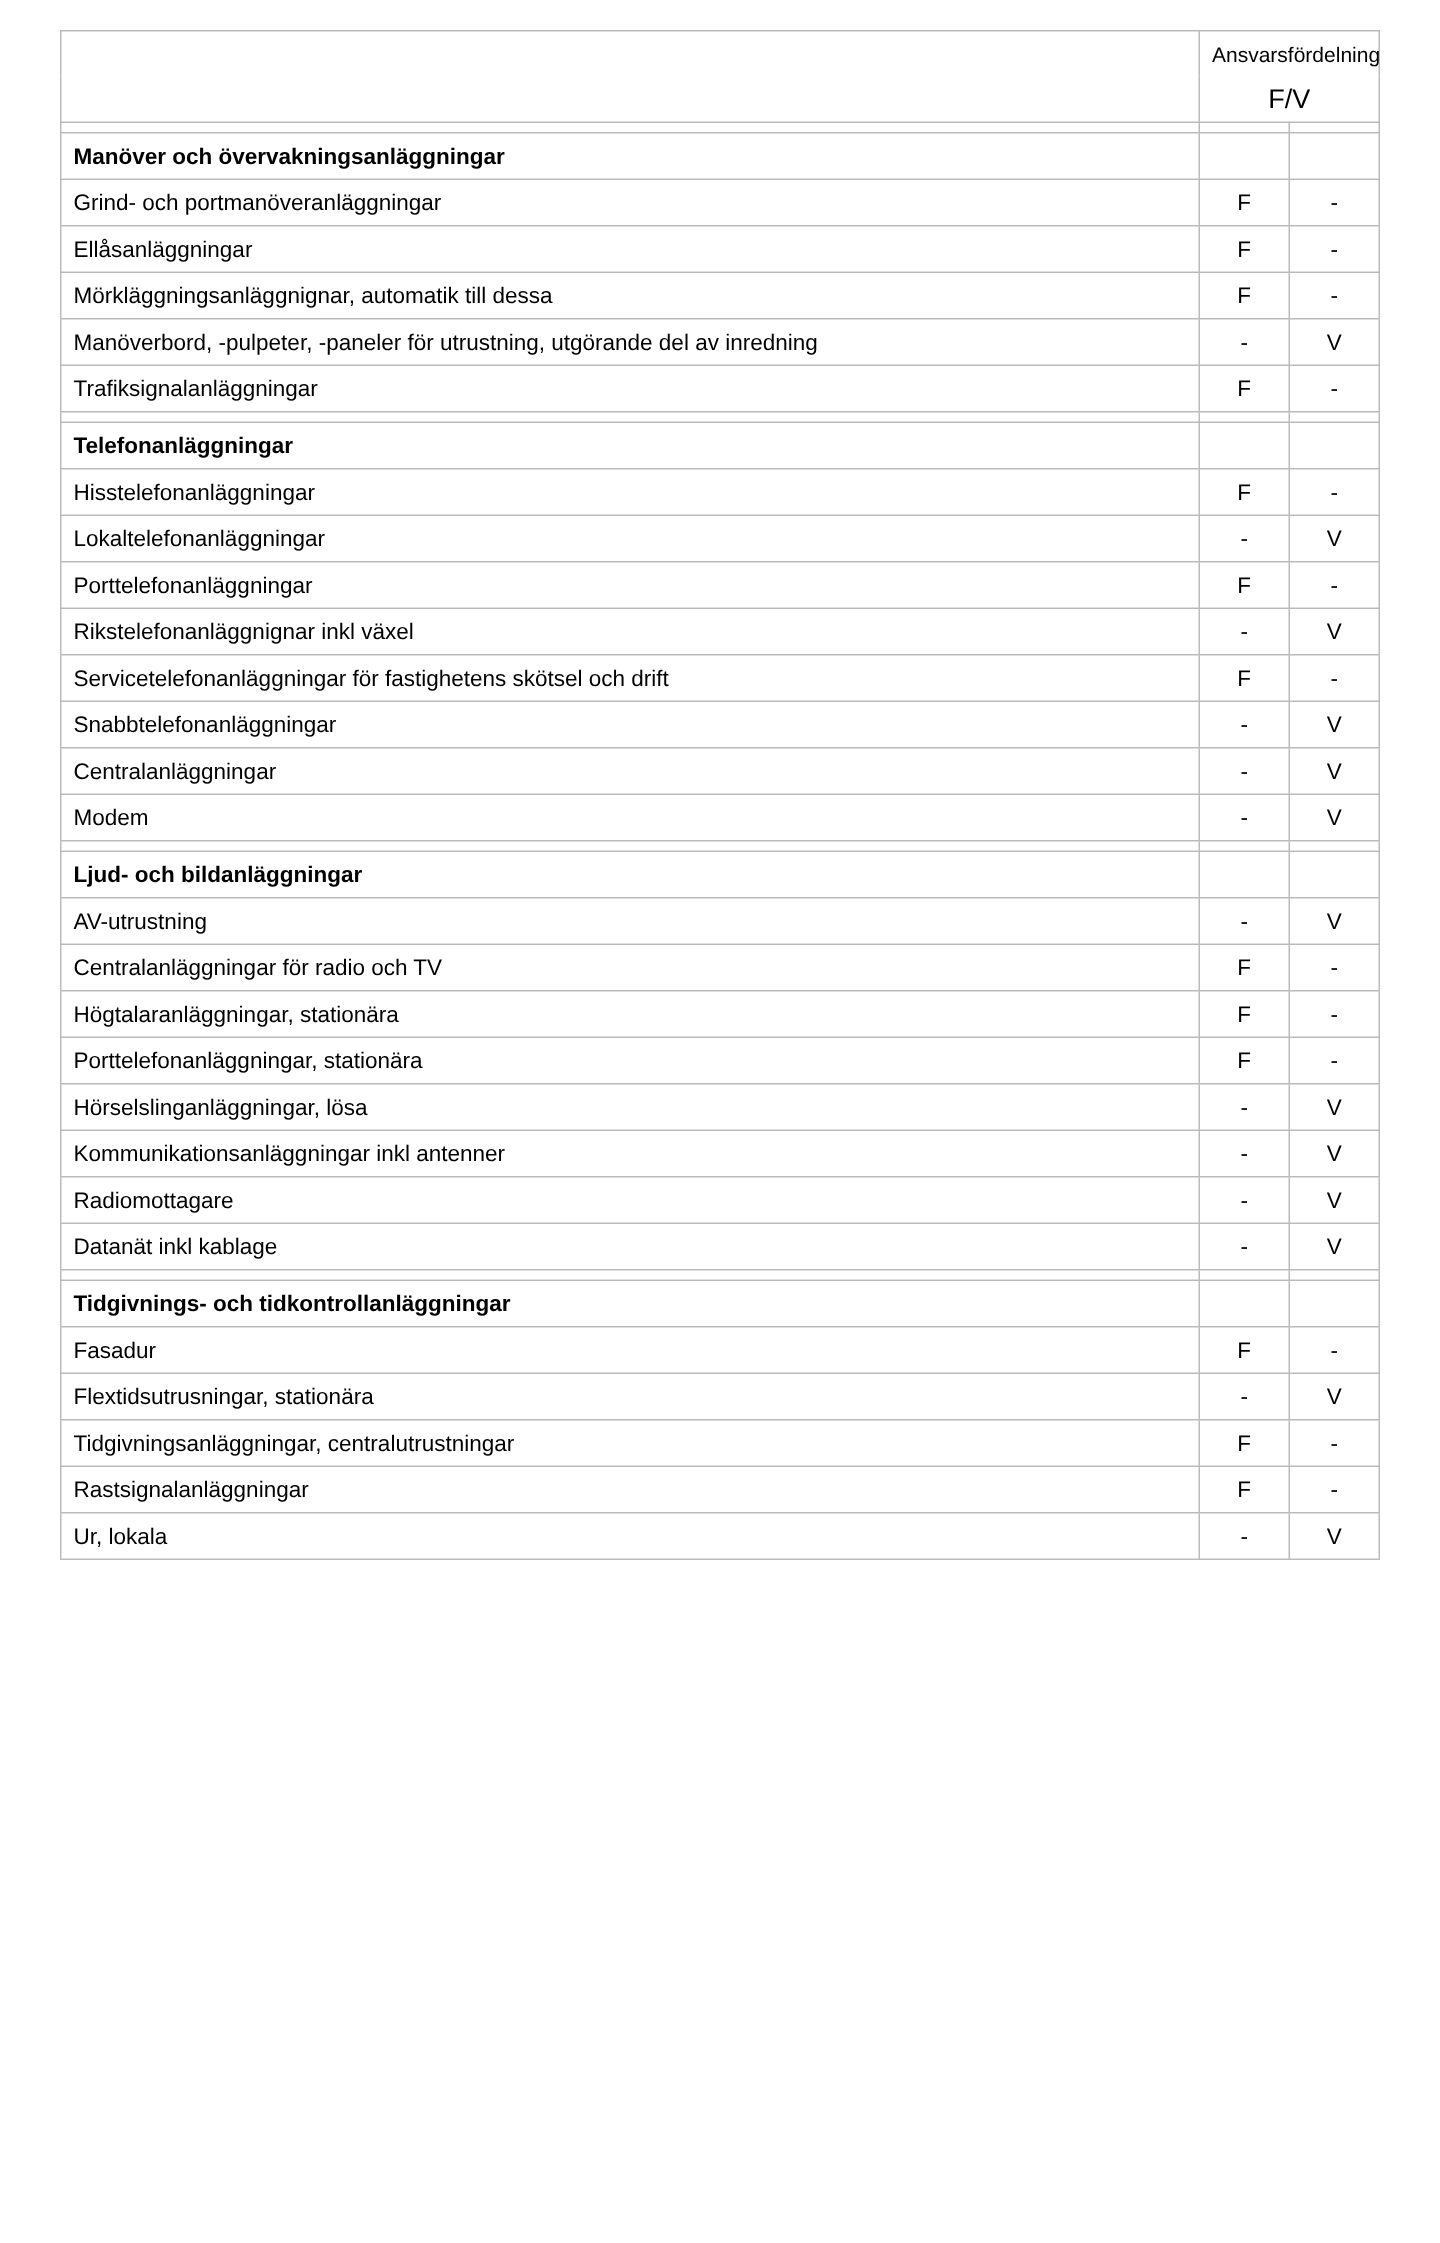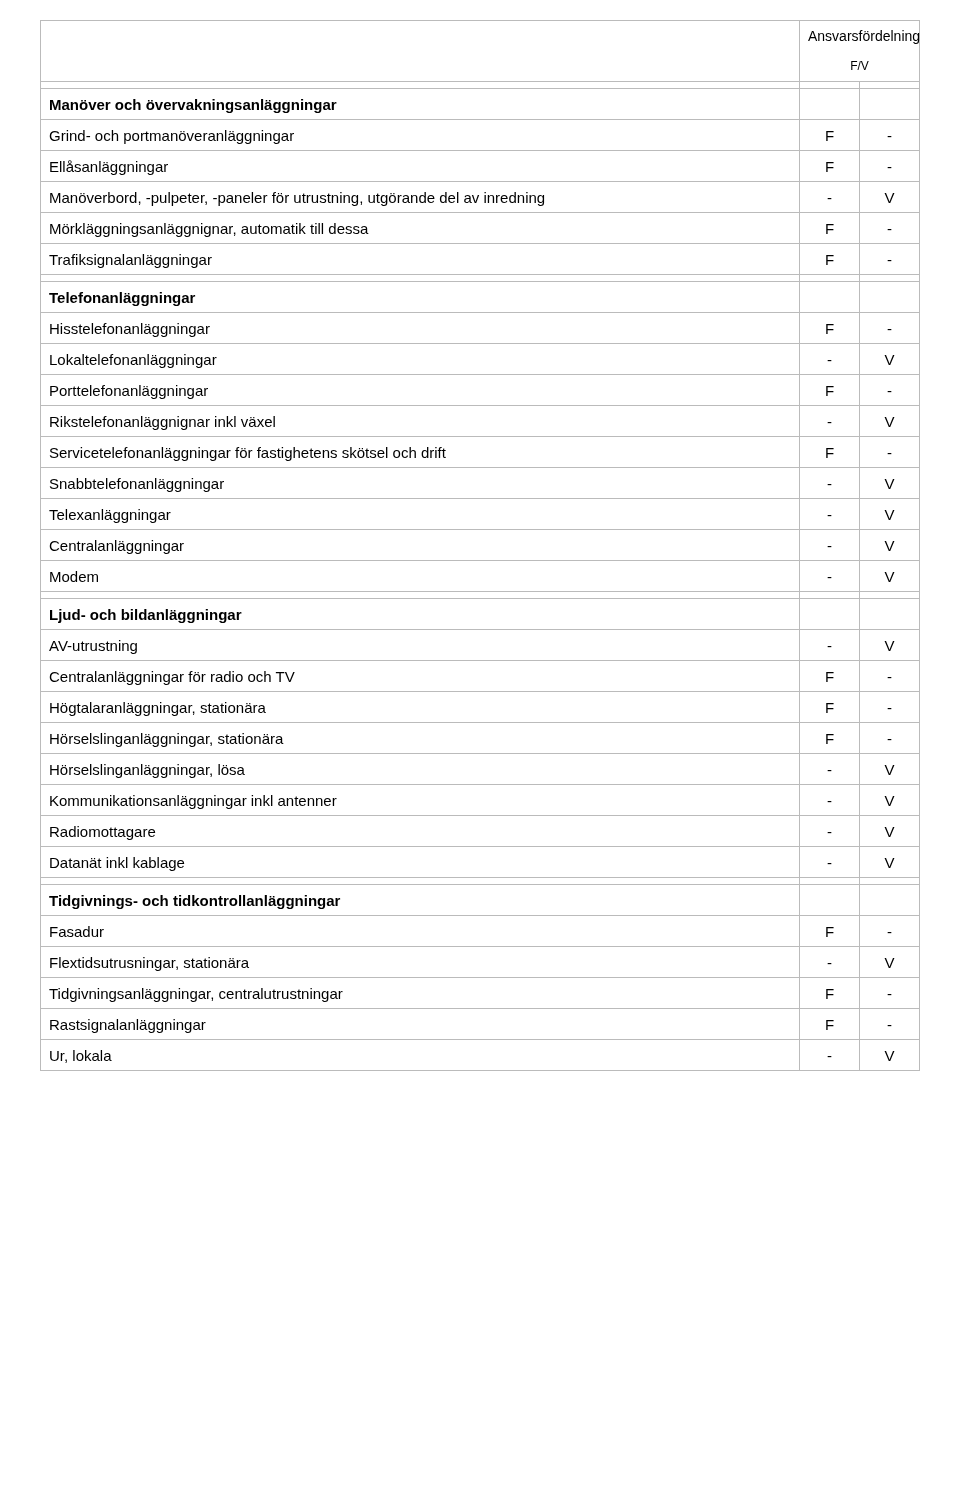--- a/index.html
+++ b/index.html
@@ -33,21 +33,21 @@
   .header-cell {
     text-align: center;
     font-size: 14px;
     border-left: 1px solid #bbb;
     border-right: 1px solid #bbb;
     border-top: 1px solid #bbb;
     border-bottom: none;
   }
   .header-sub {
     text-align: center;
-    font-size: 12px;
+    font-size: 18px;
     border-left: 1px solid #bbb;
     border-right: 1px solid #bbb;
     border-top: none;
     border-bottom: 1px solid #bbb;
   }
   .spacer td {
     border-left: 1px solid #bbb;
     border-right: 1px solid #bbb;
     border-top: 1px solid #bbb;
     border-bottom: 1px solid #bbb;
@@ -89,30 +89,30 @@
           <td>Grind- och portmanöveranläggningar</td>
           <td class="col-f">F</td>
           <td class="col-v">-</td>
         </tr>
         <tr>
           <td>Ellåsanläggningar</td>
           <td class="col-f">F</td>
           <td class="col-v">-</td>
         </tr>
         <tr>
+          <td>Mörkläggningsanläggnignar, automatik till dessa</td>
+          <td class="col-f">F</td>
+          <td class="col-v">-</td>
+        </tr>
+        <tr>
           <td>Manöverbord, -pulpeter, -paneler för utrustning, utgörande del av inredning</td>
           <td class="col-f">-</td>
           <td class="col-v">V</td>
         </tr>
         <tr>
-          <td>Mörkläggningsanläggnignar, automatik till dessa</td>
-          <td class="col-f">F</td>
-          <td class="col-v">-</td>
-        </tr>
-        <tr>
           <td>Trafiksignalanläggningar</td>
           <td class="col-f">F</td>
           <td class="col-v">-</td>
         </tr>
         <tr class="spacer">
           <td></td>
           <td></td>
           <td></td>
         </tr>
         <tr>
@@ -144,25 +144,20 @@
           <td>Servicetelefonanläggningar för fastighetens skötsel och drift</td>
           <td class="col-f">F</td>
           <td class="col-v">-</td>
         </tr>
         <tr>
           <td>Snabbtelefonanläggningar</td>
           <td class="col-f">-</td>
           <td class="col-v">V</td>
         </tr>
         <tr>
-          <td>Telexanläggningar</td>
-          <td class="col-f">-</td>
-          <td class="col-v">V</td>
-        </tr>
-        <tr>
           <td>Centralanläggningar</td>
           <td class="col-f">-</td>
           <td class="col-v">V</td>
         </tr>
         <tr>
           <td>Modem</td>
           <td class="col-f">-</td>
           <td class="col-v">V</td>
         </tr>
         <tr class="spacer">
@@ -184,21 +179,21 @@
           <td>Centralanläggningar för radio och TV</td>
           <td class="col-f">F</td>
           <td class="col-v">-</td>
         </tr>
         <tr>
           <td>Högtalaranläggningar, stationära</td>
           <td class="col-f">F</td>
           <td class="col-v">-</td>
         </tr>
         <tr>
-          <td>Hörselslinganläggningar, stationära</td>
+          <td>Porttelefonanläggningar, stationära</td>
           <td class="col-f">F</td>
           <td class="col-v">-</td>
         </tr>
         <tr>
           <td>Hörselslinganläggningar, lösa</td>
           <td class="col-f">-</td>
           <td class="col-v">V</td>
         </tr>
         <tr>
           <td>Kommunikationsanläggningar inkl antenner</td>

